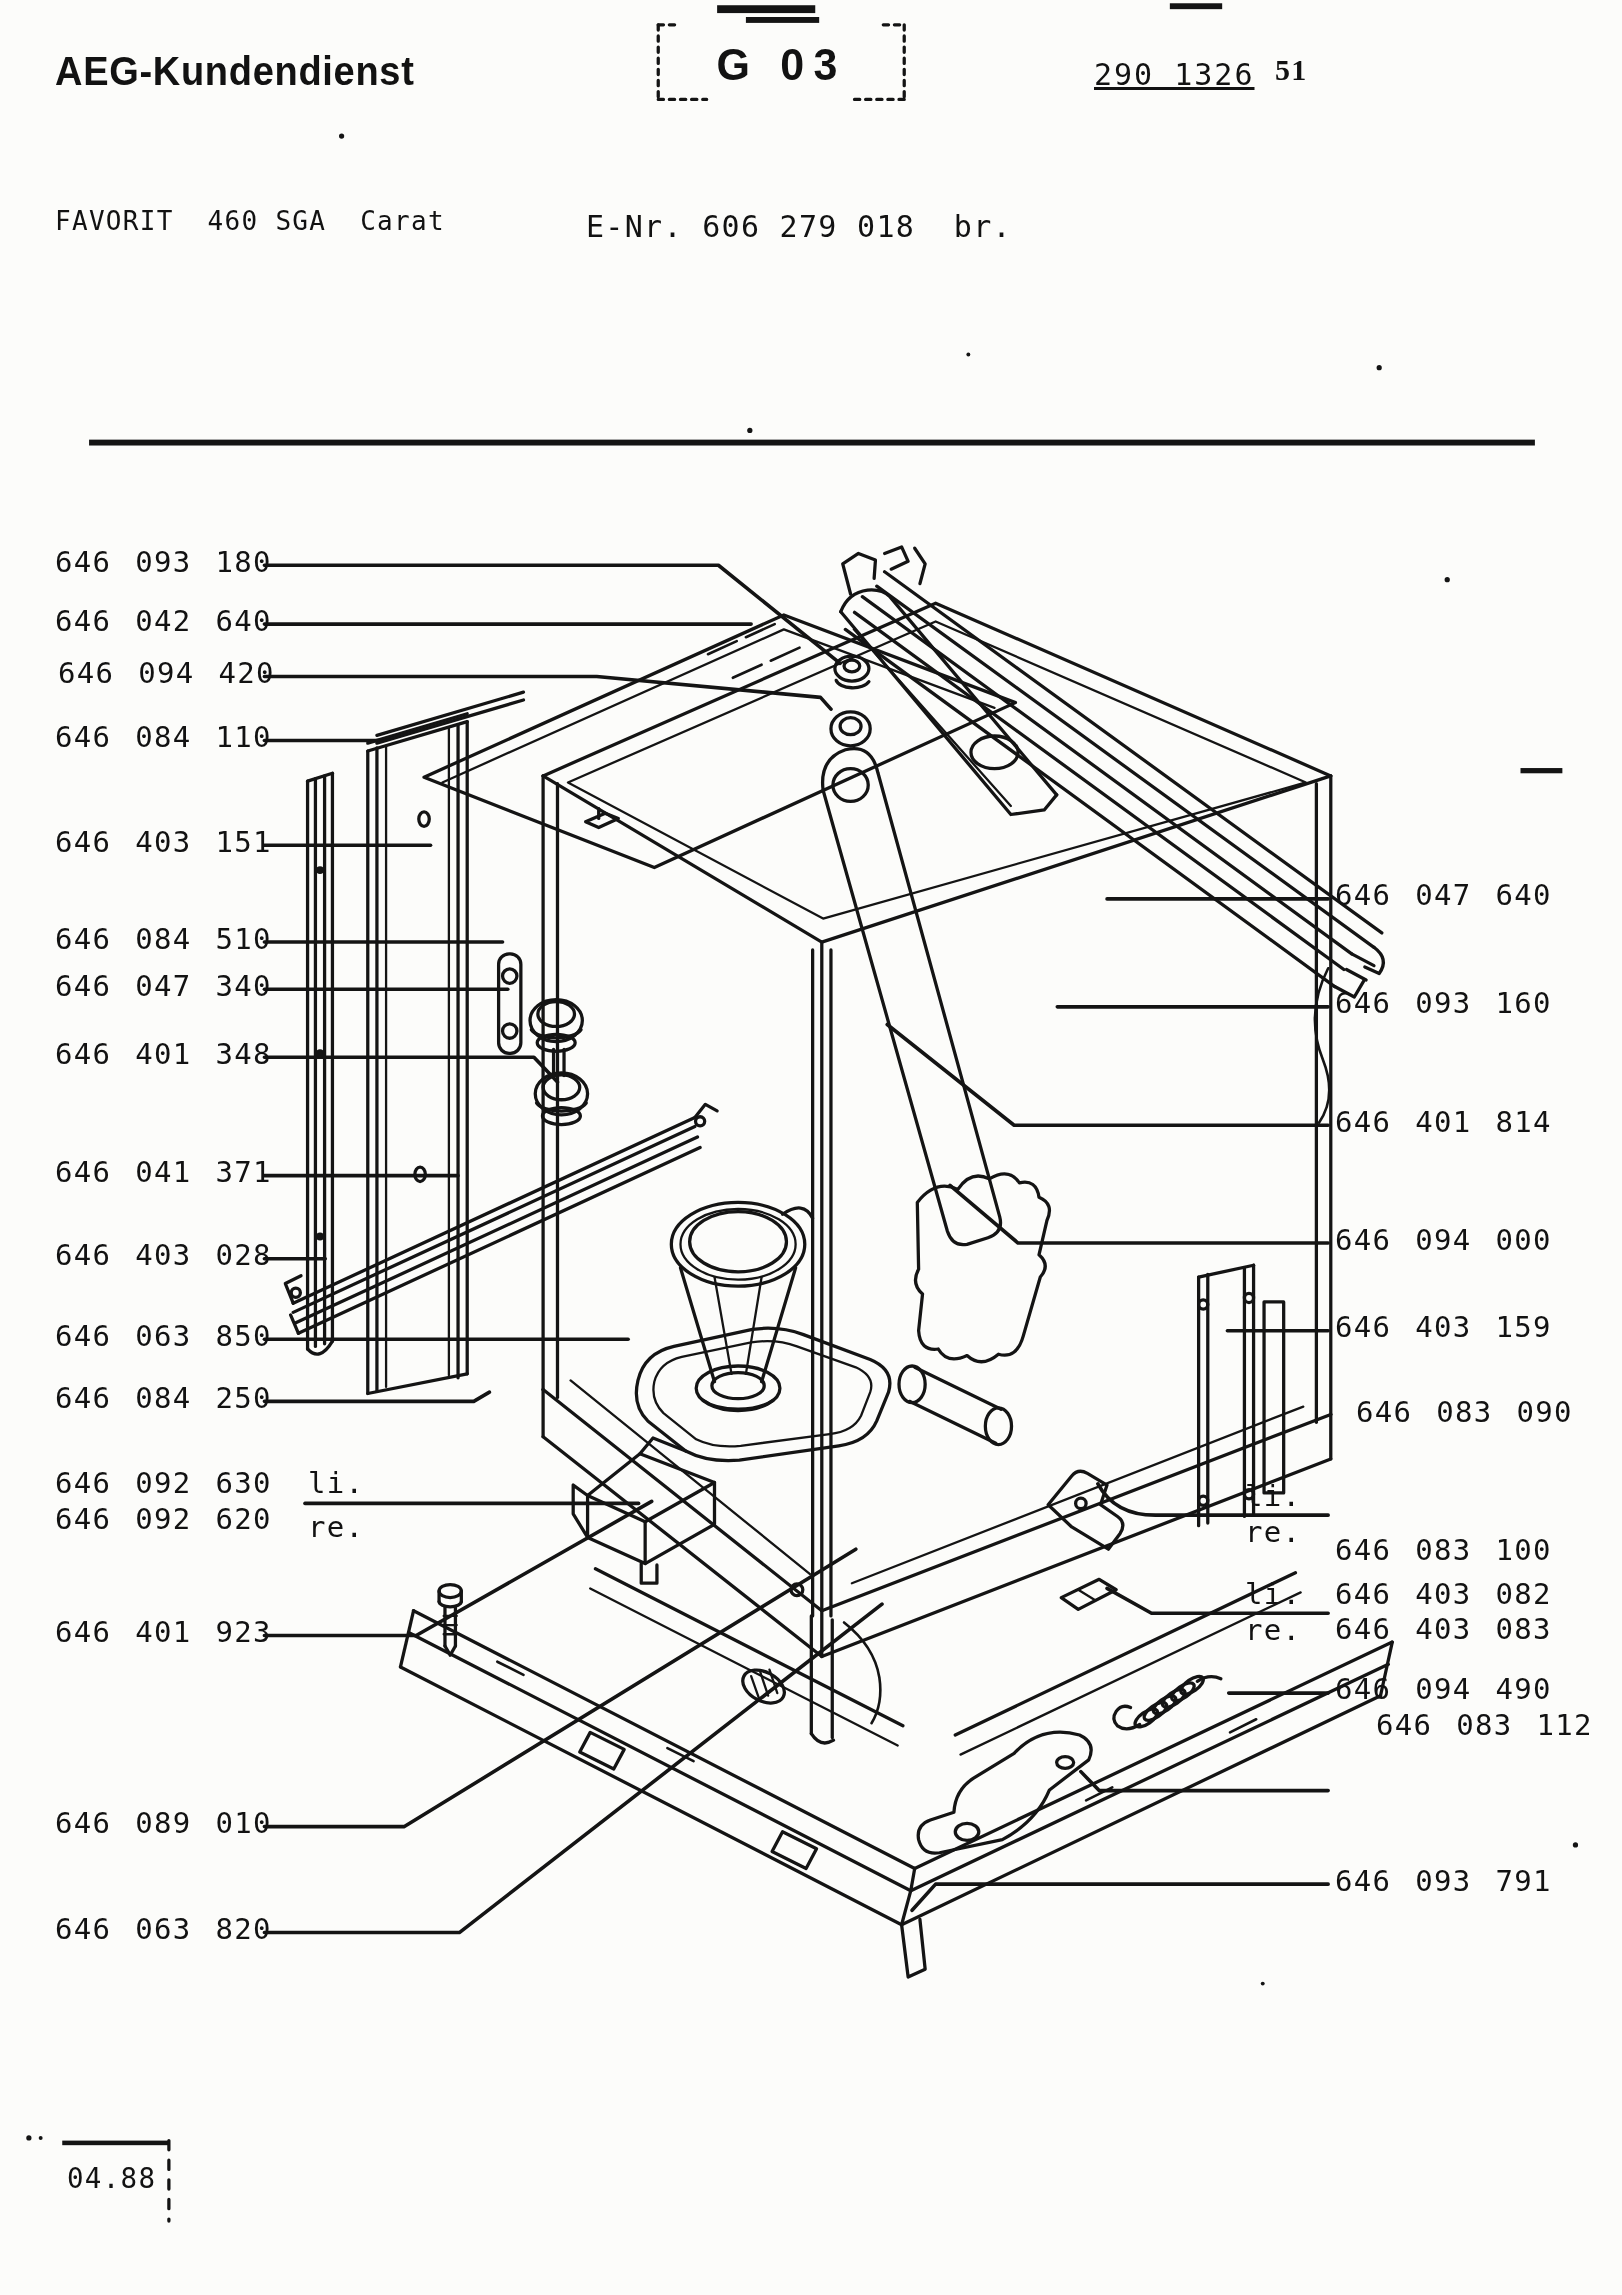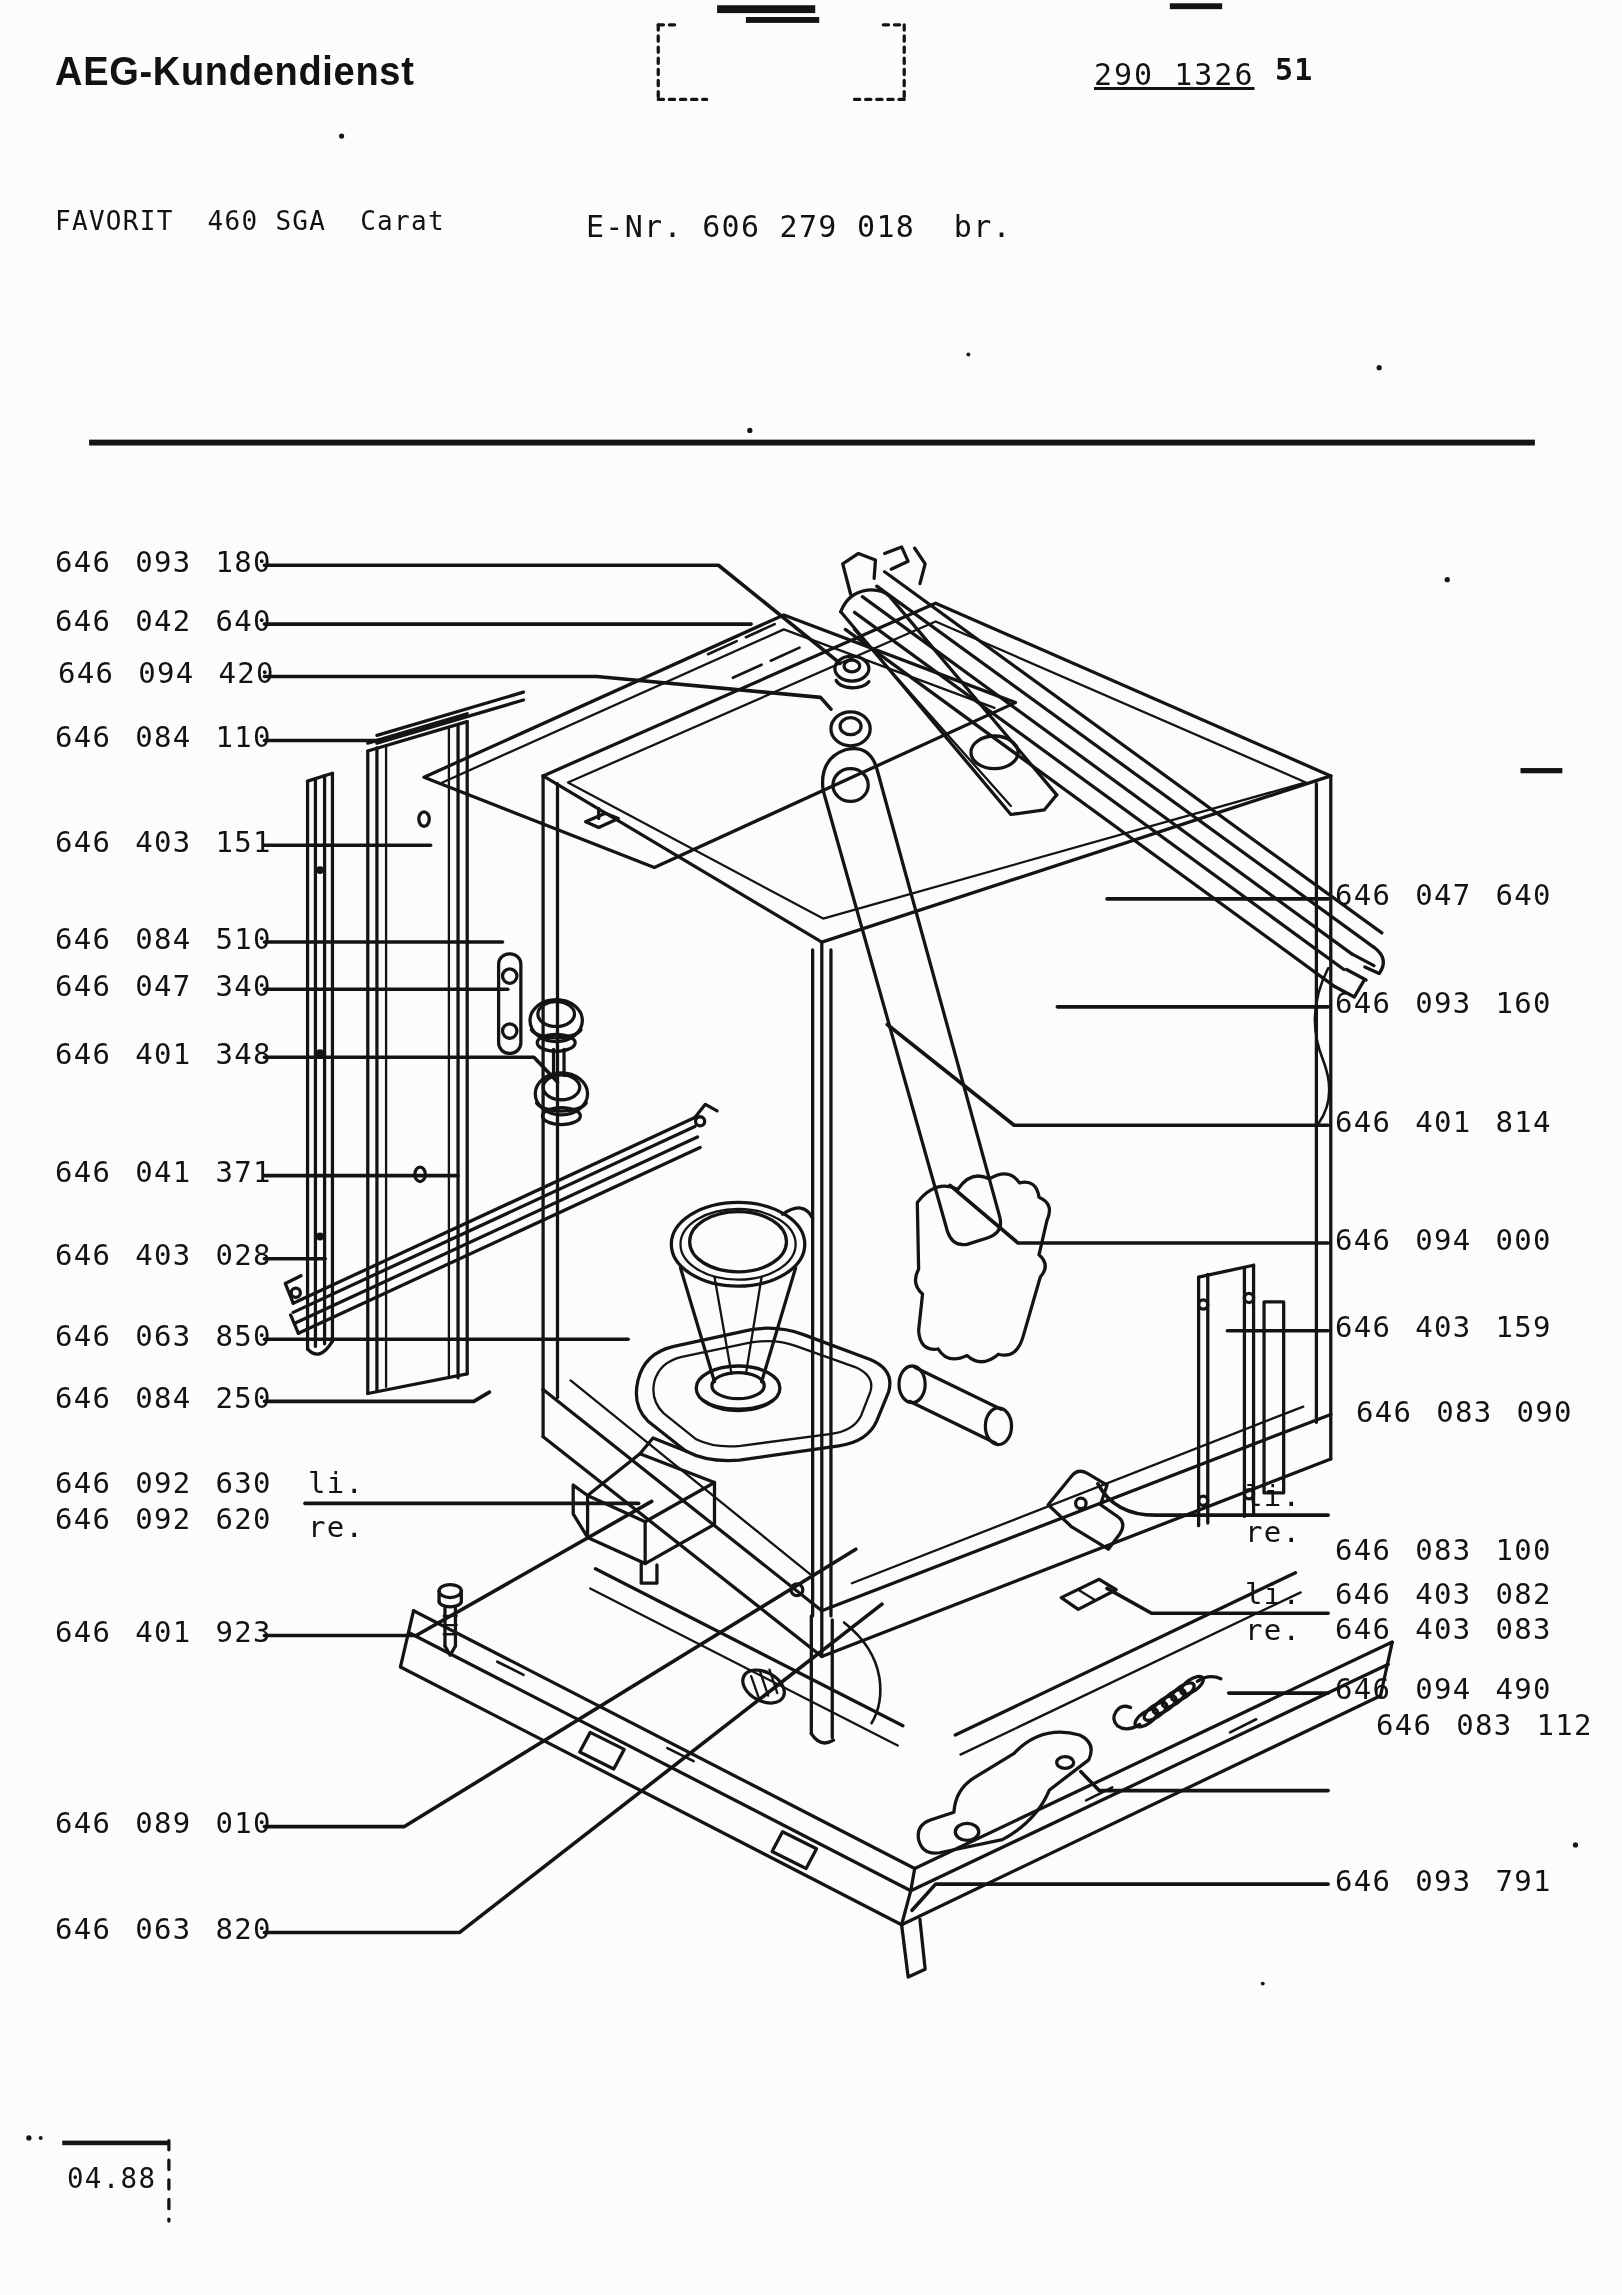--- a/index.html
+++ b/index.html
@@ -356,23 +356,26 @@
       <g stroke-width="3.5">
         <line x1="1148" y1="2562" x2="1160" y2="2596"></line>
         <line x1="1162" y1="2556" x2="1174" y2="2592"></line>
         <line x1="1176" y1="2552" x2="1188" y2="2588"></line>
       </g>
     </g>
   </svg>
 
   <div class="abs brand" style="left:55px;top:52px;">AEG-Kundendienst</div>
 
+  <div class="gcode-box">
+    <span class="gcode">G 03</span>
+  </div>
 
   <div class="abs docnum" style="left:1094px;top:60px;text-decoration:underline;">290 1326</div>
-  <div class="abs sheetnum" style="left:1275px;top:55px;">51</div>
+  <div class="abs sheetnum" style="left:1275px;top:55px;font-family:Liberation Serif, serif;">51</div>
 
   <div class="abs model" style="left:55px;top:208px;">FAVORIT  460 SGA  Carat</div>
   <div class="abs enr" style="left:586px;top:212px;">E-Nr. 606 279 018  br.</div>
 
   <div class="abs part" style="left:55px;top:548px;">646 093 180</div>
   <div class="abs part" style="left:55px;top:607px;">646 042 640</div>
   <div class="abs part" style="left:58px;top:659px;text-align:right;">646 094 420</div>
   <div class="abs part" style="left:55px;top:723px;">646 084 110</div>
   <div class="abs part" style="left:55px;top:828px;">646 403 151</div>
   <div class="abs part" style="left:55px;top:925px;">646 084 510</div>

